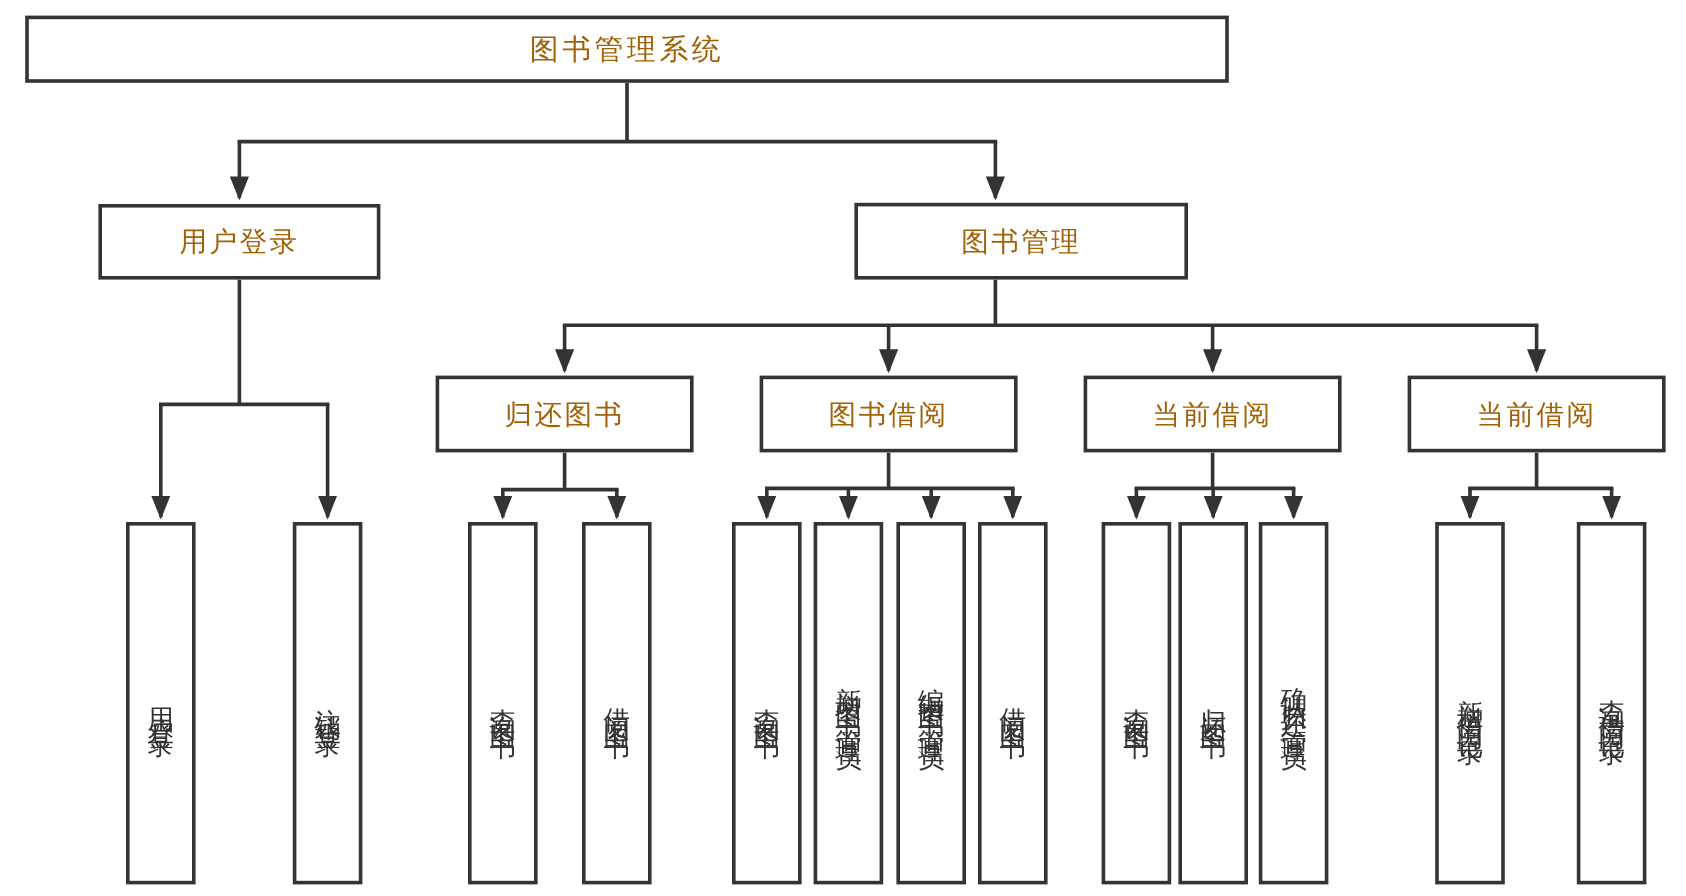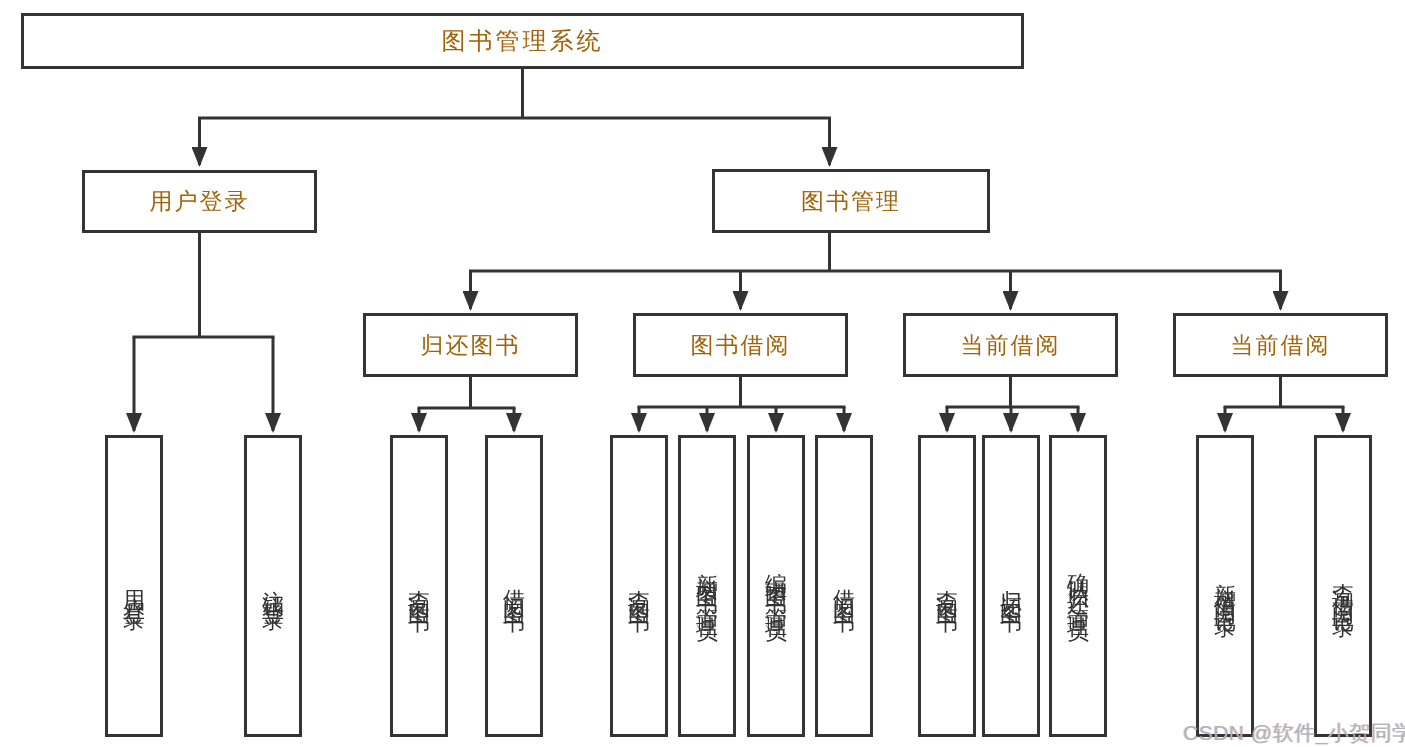--- a/index.html
+++ b/index.html
@@ -170,15 +170,14 @@
     <span>确认归还（管理员）</span>
   </div>
 
   <div class="box v" style="left:1196px;top:435px;width:58px;height:302px">
     <span>新增借阅记录</span>
   </div>
   <div class="box v" style="left:1314px;top:435px;width:58px;height:302px">
     <span>查询借阅记录</span>
   </div>
 
-  <div class="watermark">CSDN @软件_小贺同学</div>
 
 </div>
 
 </body></html>

